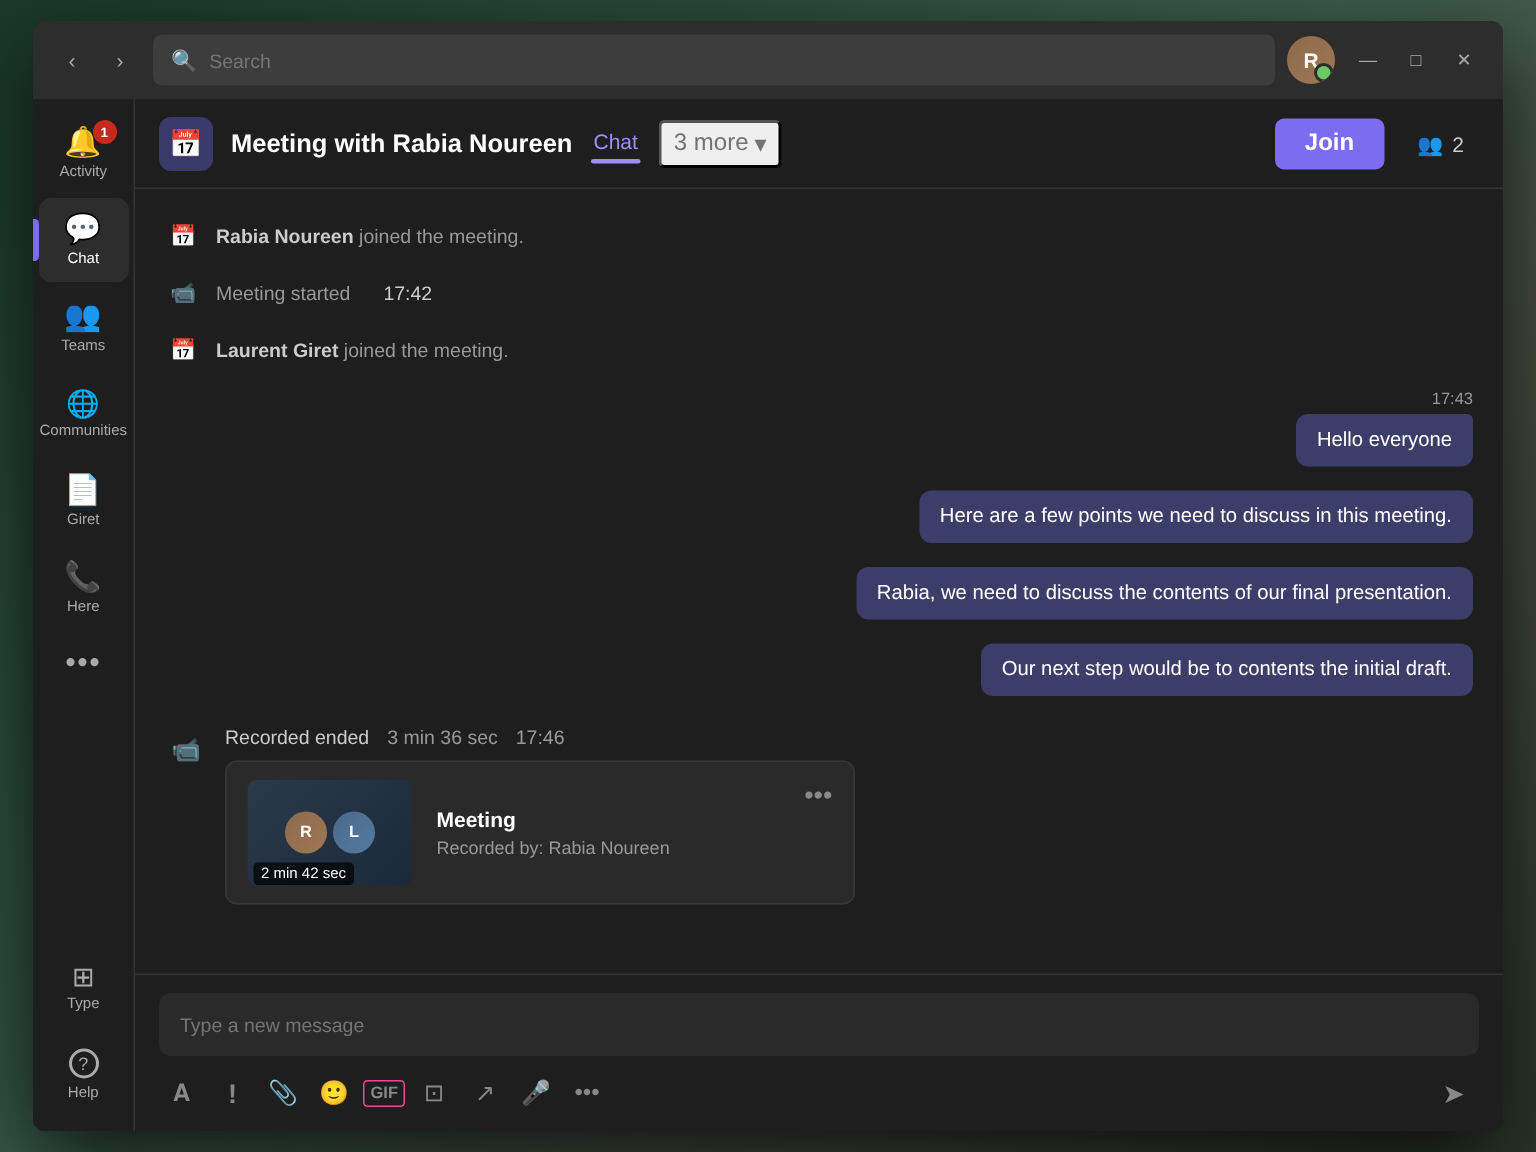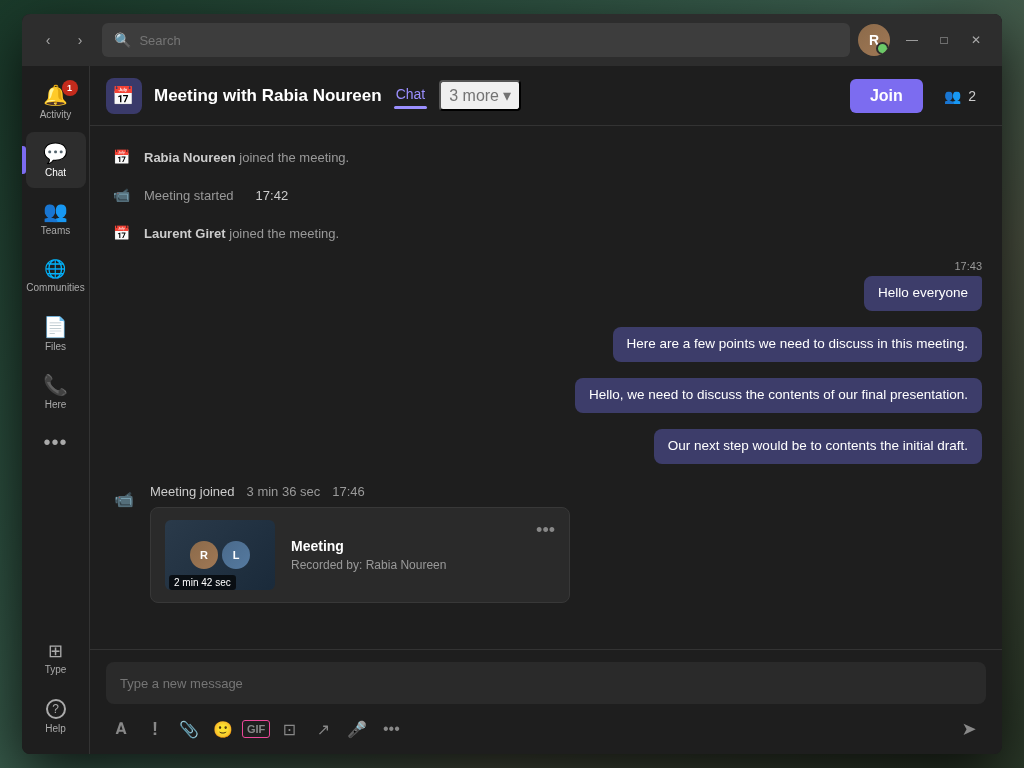--- a/index.html
+++ b/index.html
@@ -571,21 +571,21 @@
         <span class="sidebar-label">Teams</span>
       </div>
 
       <div class="sidebar-item">
         <span class="sidebar-icon" style="font-size:18px;">🌐</span>
         <span class="sidebar-label">Communities</span>
       </div>
 
       <div class="sidebar-item">
         <span class="sidebar-icon">📄</span>
-        <span class="sidebar-label">Files</span>
+        <span class="sidebar-label">Giret</span>
       </div>
 
       <div class="sidebar-item">
         <span class="sidebar-icon">📞</span>
         <span class="sidebar-label">Here</span>
       </div>
 
       <div class="sidebar-dots">•••</div>
 
       <div class="sidebar-spacer"></div>
@@ -641,31 +641,31 @@
         <div class="msg-bubble-right">
           <div class="bubble-container-right">
             <span class="bubble-time">17:43</span>
             <div class="bubble first">Hello everyone</div>
           </div>
         </div>
         <div class="msg-bubble-right">
           <div class="bubble" style="max-width:70%;">Here are a few points we need to discuss in this meeting.</div>
         </div>
         <div class="msg-bubble-right">
-          <div class="bubble" style="max-width:70%;">Hello, we need to discuss the contents of our final presentation.</div>
+          <div class="bubble" style="max-width:70%;">Rabia, we need to discuss the contents of our final presentation.</div>
         </div>
         <div class="msg-bubble-right">
           <div class="bubble" style="max-width:70%;">Our next step would be to contents the initial draft.</div>
         </div>
 
         <div class="meeting-ended-section">
           <div class="meeting-ended-icon">📹</div>
           <div class="meeting-ended-info">
             <div class="meeting-ended-text">
-              <span class="meeting-ended-label">Meeting joined</span>
+              <span class="meeting-ended-label">Recorded ended</span>
               <span>3 min 36 sec</span>
               <span>17:46</span>
             </div>
             <div class="recording-card">
               <div class="recording-thumbs">
                 <div class="thumb-bg">
                   <div class="thumb-avatars">
                     <div class="thumb-avatar">R</div>
                     <div class="thumb-avatar blue">L</div>
                   </div>

